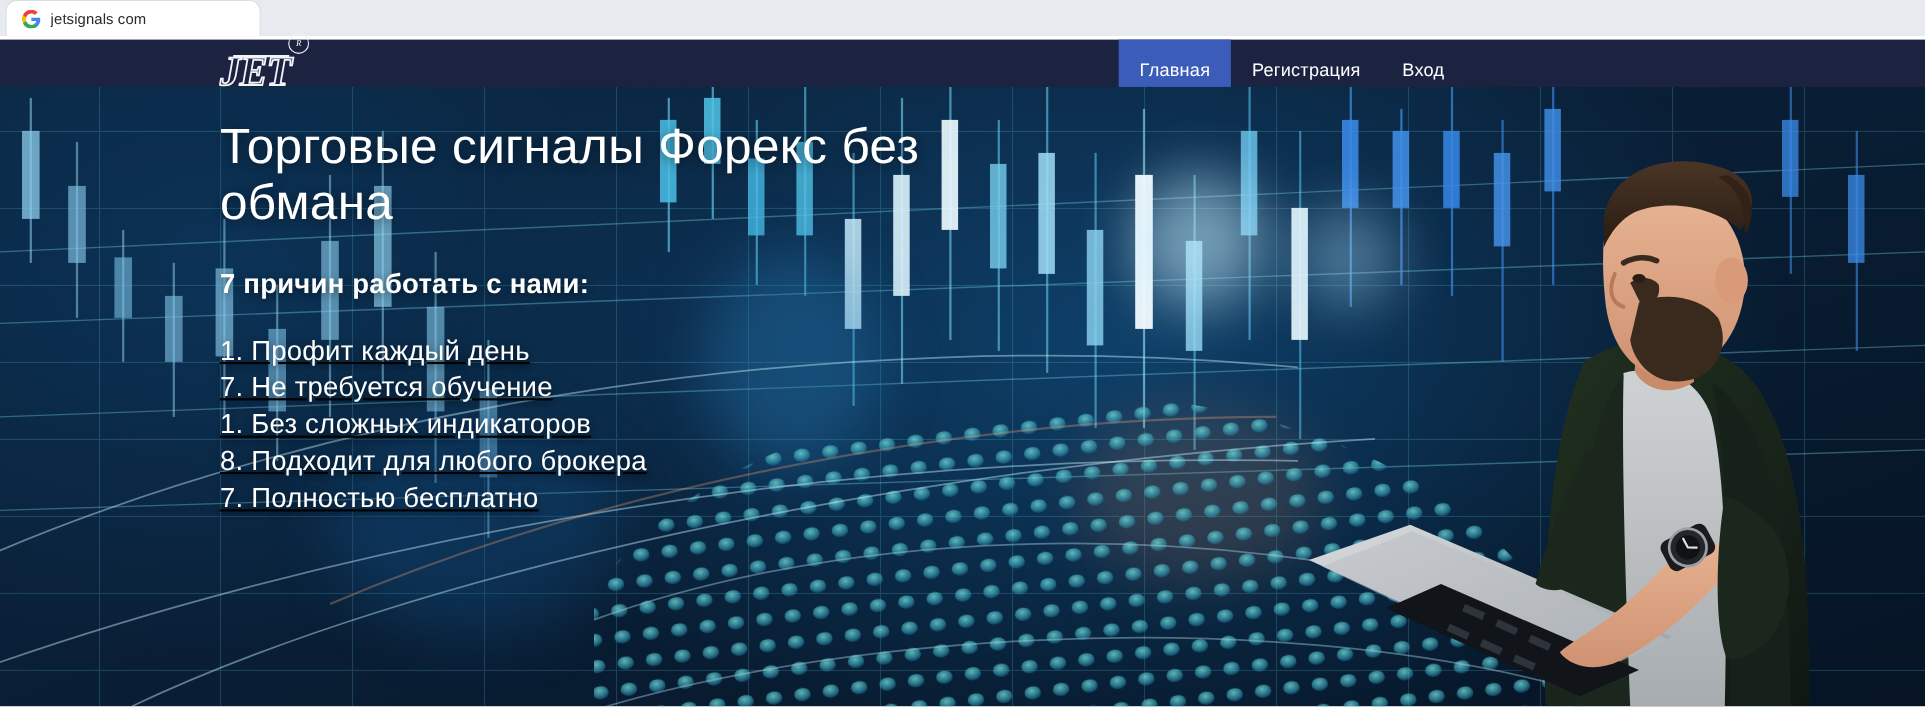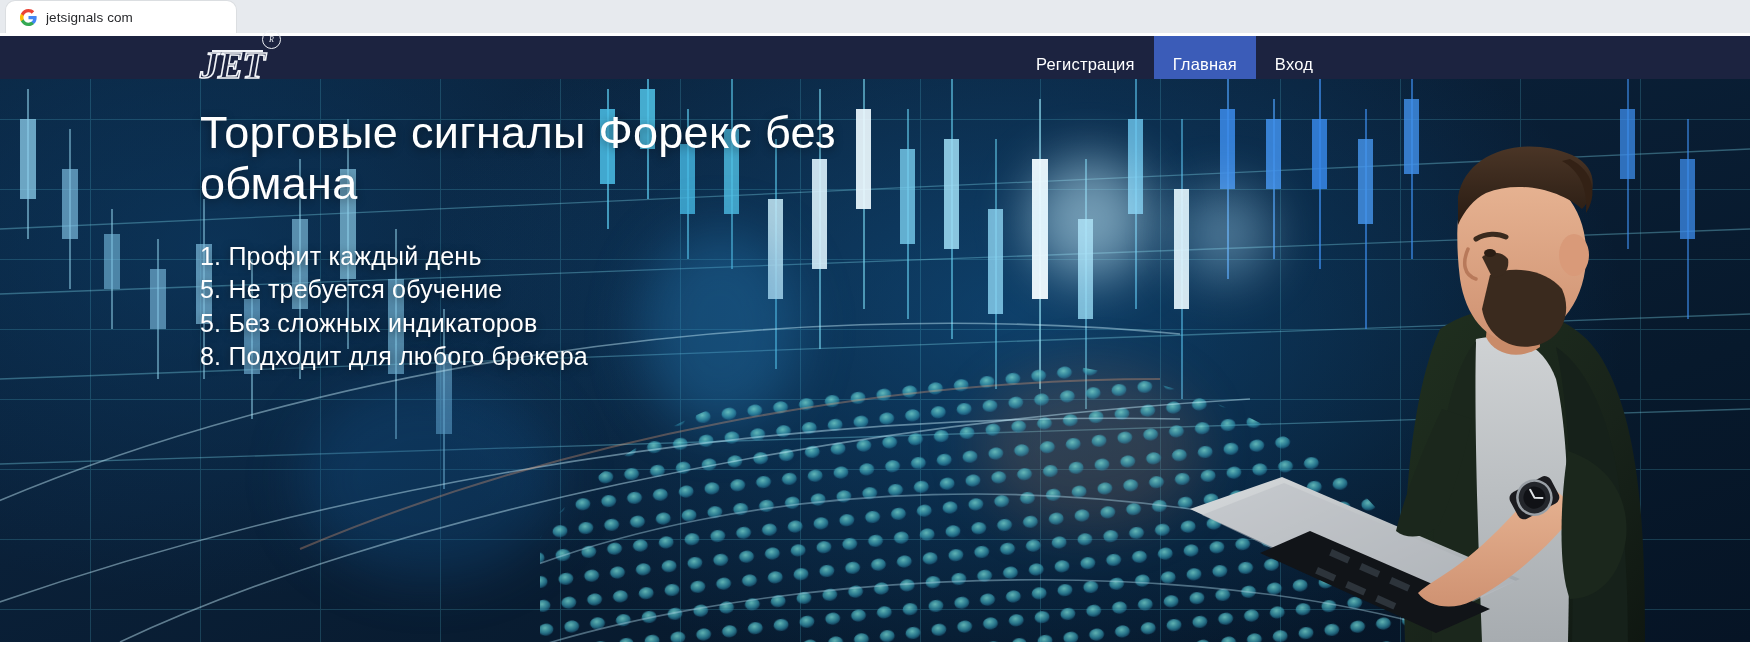--- a/index.html
+++ b/index.html
@@ -99,21 +99,21 @@
   .hero-copy{ position:absolute; left:200px; top:28px; width:900px; z-index:6; }
   .hero-title{
     font-size:45px; line-height:1.14; font-weight:400; color:#ffffff;
     letter-spacing:.3px; max-width:690px;
     text-shadow:0 2px 10px rgba(0,0,0,.45);
   }
   .hero-sub{
     margin-top:34px; font-size:25px; font-weight:700; color:#ffffff;
     letter-spacing:.2px; text-shadow:0 2px 8px rgba(0,0,0,.45);
   }
-  .hero-list{ margin-top:30px; list-style:none; }
+  .hero-list{ margin-top:30px; list-style:none;text-decoration:underline; }
   .hero-list li{
     font-size:25px; line-height:1.34; color:#ffffff; letter-spacing:.2px;
     white-space:nowrap; text-shadow:0 2px 8px rgba(0,0,0,.5);
   }
 </style>
 </head>
 <body>
 
 <div class="browser-bar">
   <div class="tab">
@@ -133,22 +133,22 @@
 <div class="site-header"></div>
 
 <div class="logo">
   <div class="logo-wrap">
     <span class="logo-badge">R</span>
     <span class="logo-jet">JET</span>
   </div>
 </div>
 
 <nav class="nav">
+  <div class="nav-item active">Главная</div>
   <div class="nav-item">Регистрация</div>
-  <div class="nav-item active">Главная</div>
   <div class="nav-item">Вход</div>
 </nav>
 
 <section class="hero">
 
   <div class="hero-layer grid">
     <i class="h" style="top:40px"></i>
       <i class="h" style="top:110px"></i>
     <i class="h" style="top:180px"></i>
       <i class="h" style="top:250px"></i>
@@ -430,20 +430,22 @@
       <path d="M345 419 L345 410 M345 419 L352 423" stroke="#dfe3e6" stroke-width="2" stroke-linecap="round"></path>
     </g>
 
     <path d="M378 372 C 420 386 440 420 436 460 C 430 500 406 520 380 520 C 368 492 370 420 378 372 Z" fill="#1b271c"></path>
 
     <path d="M252 330 C 232 372 214 418 206 452 C 218 462 240 458 250 444 C 264 412 276 372 282 340 Z" fill="#1b271c"></path>
   </svg>
 
   <div class="hero-copy">
     <h1 class="hero-title">Торговые сигналы Форекс без обмана</h1>
+    <div class="hero-sub">7 причин работать с нами:</div>
     <ul class="hero-list">
       <li>1. Профит каждый день</li>
-      <li>5. Не требуется обучение</li>
-      <li>5. Без сложных индикаторов</li>
+      <li>7. Не требуется обучение</li>
+      <li>1. Без сложных индикаторов</li>
       <li>8. Подходит для любого брокера</li>
+      <li>7. Полностью бесплатно</li>
     </ul>
   </div>
 </section>
 
 </body></html>

